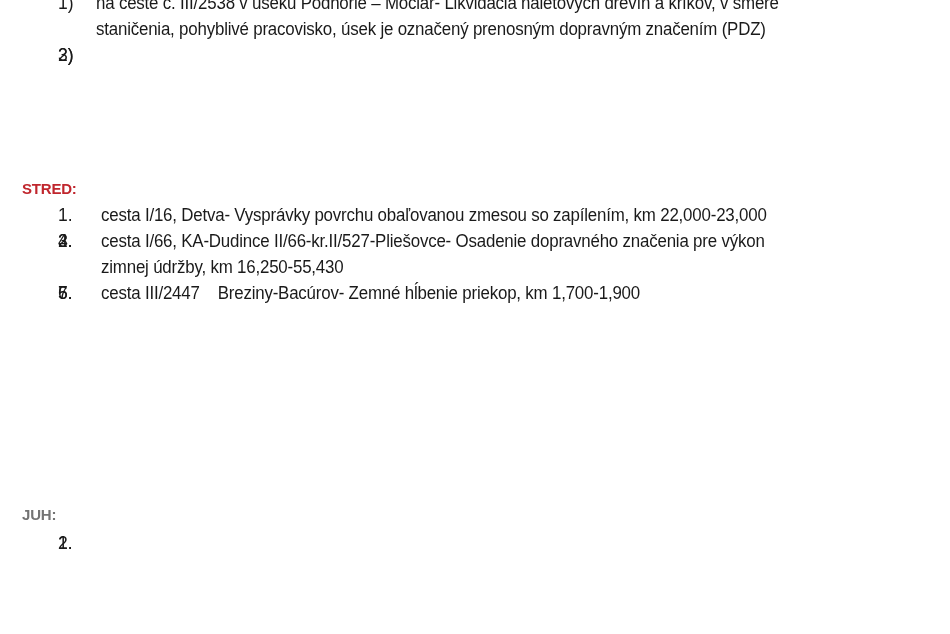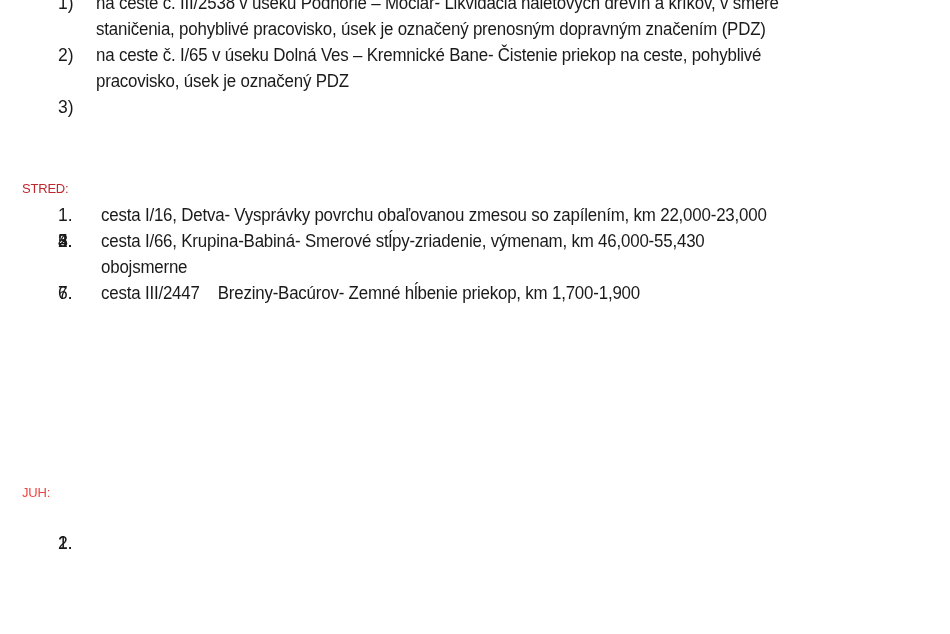--- a/index.html
+++ b/index.html
@@ -31,23 +31,24 @@
       top: 0;
       font-size: 17.5px;
       line-height: 26px;
     }
     .item-text {
       display: block;
     }
     .section-heading {
       position: absolute;
       left: 22px;
-      font-size: 13px;
+      font-size: 15px;
       line-height: 26px;
       letter-spacing: -0.2px;
+      font-weight: bold;
     }
     .list-paren .item { padding-left: 0; }
     .list-paren .num { left: 58px; }
     .list-paren .item-text { margin-left: 96px; }
     .list-dot .num { left: 58px; }
     .list-dot .item-text { margin-left: 101px; }
     .item-text .wrap {
       display: block;
       font-size: 17.5px;
       line-height: 26px;
@@ -64,24 +65,20 @@
   <div class="block list-paren" style="top:0px;">
     <div class="item">
       <span class="num">1)</span>
       <span class="item-text">
         <span class="wrap" style="transform: scaleX(0.965); transform-origin: left center;">na ceste č. III/2538 v úseku Podhorie – Močiar- Likvidácia náletových drevín a kríkov, v smere</span>
         <span class="wrap" style="transform: scaleX(0.965); transform-origin: left center;">staničenia, pohyblivé pracovisko, úsek je označený prenosným dopravným značením (PDZ)</span>
       </span>
     </div>
     <div class="item">
       <span class="num">2)</span>
-      <span class="item-text">
-        <span class="wrap" style="transform: scaleX(0.965); transform-origin: left center;">na ceste č. I/65 v úseku Dolná Ves – Kremnické Bane- Čistenie priekop na ceste, pohyblivé</span>
-        <span class="wrap" style="transform: scaleX(0.965); transform-origin: left center;">pracovisko, úsek je označený PDZ</span>
-      </span>
     </div>
     <div class="item">
       <span class="num">3)</span>
     </div>
   </div>
 
   <div class="section-heading" style="top:186px; color:#c0262d;">STRED:</div>
 
   <div class="block list-dot" style="top:212px;">
     <div class="item">
@@ -91,40 +88,40 @@
       </span>
     </div>
     <div class="item">
       <span class="num">2.</span>
     </div>
     <div class="item">
       <span class="num">3.</span>
     </div>
     <div class="item">
       <span class="num">4.</span>
+      <span class="item-text">
+        <span class="wrap" style="transform: scaleX(0.965); transform-origin: left center;">cesta I/66, KA-Dudince II/66-kr.II/527-Pliešovce- Osadenie dopravného značenia pre výkon</span>
+        <span class="wrap" style="transform: scaleX(0.965); transform-origin: left center;">zimnej údržby, km 16,250-55,430</span>
+      </span>
     </div>
     <div class="item">
       <span class="num">5.</span>
-      <span class="item-text">
-        <span class="wrap" style="transform: scaleX(0.965); transform-origin: left center;">cesta I/66, Krupina-Babiná- Smerové stĺpy-zriadenie, výmenam, km 46,000-55,430</span>
-        <span class="wrap" style="transform: scaleX(0.965); transform-origin: left center;">obojsmerne</span>
-      </span>
     </div>
     <div class="item">
       <span class="num">6.</span>
     </div>
     <div class="item">
       <span class="num">7.</span>
       <span class="item-text">
         <span class="wrap" style="white-space: pre; transform: scaleX(0.965); transform-origin: left center;">cesta III/2447    Breziny-Bacúrov- Zemné hĺbenie priekop, km 1,700-1,900</span>
       </span>
     </div>
   </div>
 
-  <div class="section-heading" style="top:490px; color:#ef4444;">JUH:</div>
+  <div class="section-heading" style="top:512px; color:#737373;">JUH:</div>
 
   <div class="block list-dot" style="top:540px;">
     <div class="item">
       <span class="num">1.</span>
     </div>
     <div class="item">
       <span class="num">2.</span>
     </div>
   </div>
 

